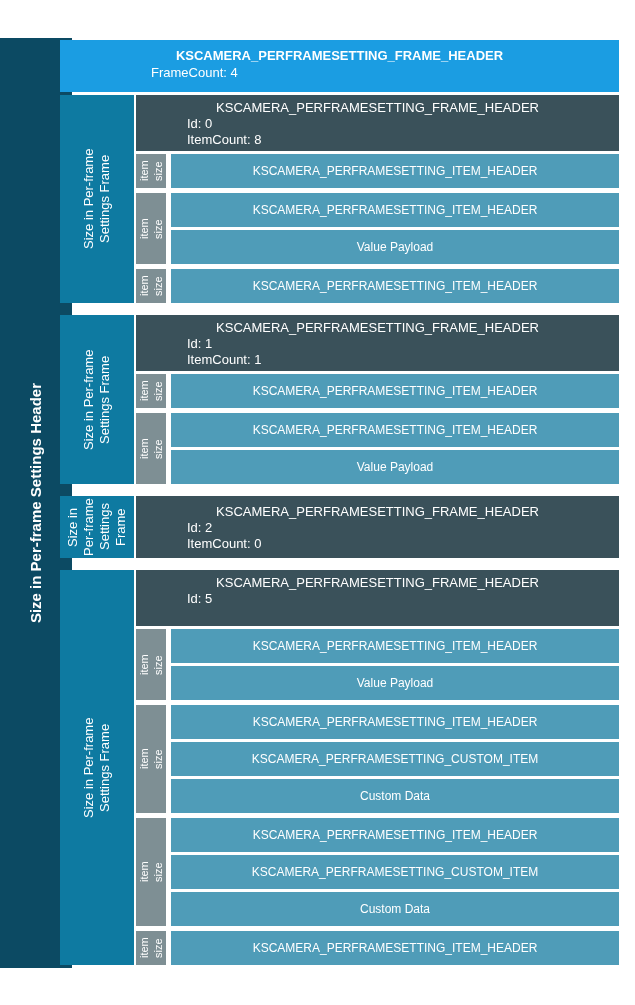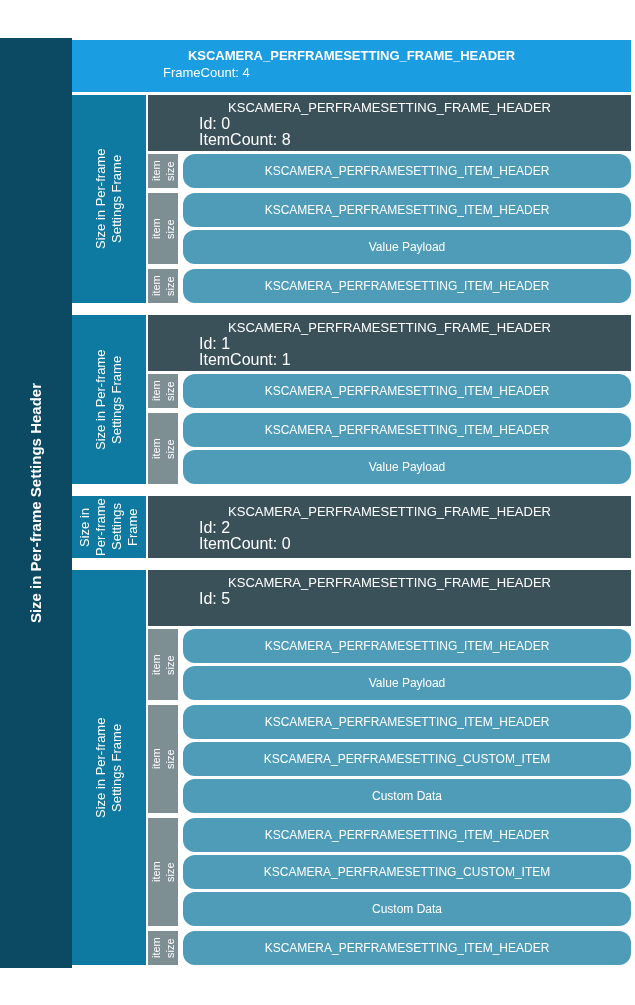--- a/index.html
+++ b/index.html
@@ -12,21 +12,21 @@
     text-align:center;line-height:16px;
   }
   
   .sidebar{
     position:absolute;left:0;top:38px;width:72px;height:930px;
     background:var(--c-sidebar,#0c4a63);
     display:flex;align-items:center;justify-content:center;
   }
   .sidebar .vtext{font-size:15px;font-weight:bold;white-space:nowrap;}
   
-  .content{position:absolute;left:72px;top:40px;width:559px;}
+  .content{position:absolute;left:60px;top:40px;width:559px;}
   .top-header{
     height:52px;background:var(--c-header,#1b9de2);
     padding-top:7px;box-sizing:border-box;
   }
   .top-header .th-title{font-size:13px;font-weight:bold;text-align:center;line-height:17px;}
   .top-header .th-sub{font-size:13px;padding-left:91px;line-height:17px;}
   
   .section{display:flex;margin-top:12px;}
   .section.first{margin-top:3px;}
   .side-label{
@@ -34,34 +34,33 @@
     display:flex;align-items:center;justify-content:center;flex:none;
   }
   .side-label .vtext{font-size:13px;}
   .sec-body{flex:1;min-width:0;}
   .frame-header{
     background:var(--c-frame-header,#3a515a);
     height:56px;box-sizing:border-box;padding-top:4px;
   }
   .frame-header.tall{height:62px;padding-top:7px;}
   .fh-title{font-size:13px;text-align:center;line-height:17px;}
-  .fh-line{font-size:16px;padding-left:51px;line-height:16px;}
+  .fh-line{font-size:13px;padding-left:51px;line-height:16px;}
   .groups{margin-top:3px;display:flex;flex-direction:column;gap:5px;}
   .group{display:flex;gap:5px;}
   .gsize{
     width:30px;flex:none;background:var(--c-item-size,#7e8f94);
     display:flex;align-items:center;justify-content:center;
   }
   .gsize .vtext{font-size:11px;line-height:14px;height:30px;}
   .rows{flex:1;min-width:0;display:flex;flex-direction:column;gap:3px;}
   .row{
     height:34px;background:var(--c-item-row,#4f9cb8);
     display:flex;align-items:center;justify-content:center;
     font-size:12px;
-    border-radius:12px;
   }
 </style>
 </head>
 <body>
 
 <div class="canvas">
 
   <div class="sidebar">
     <div class="vtext">Size in Per-frame Settings Header</div>
   </div>

